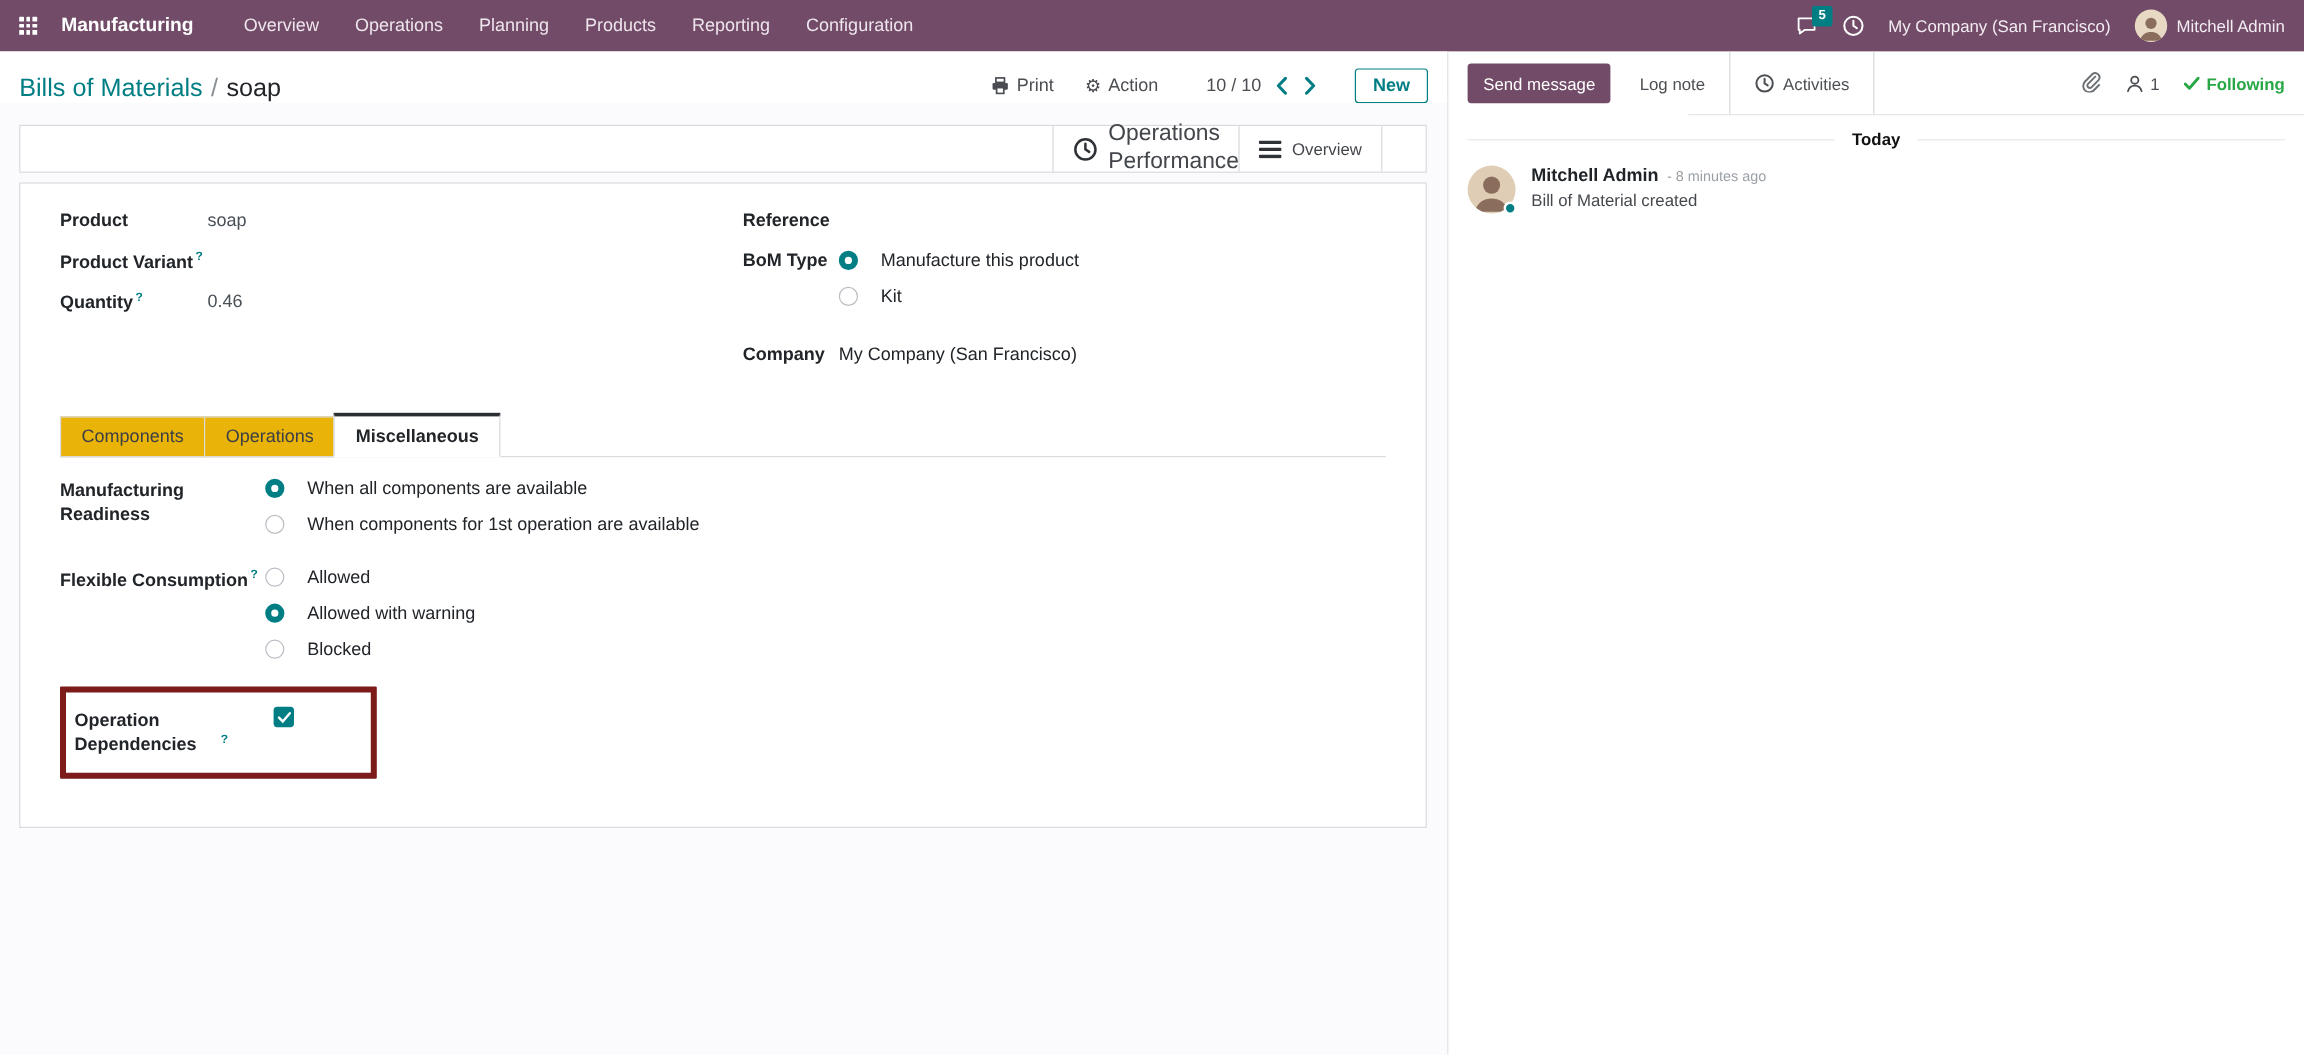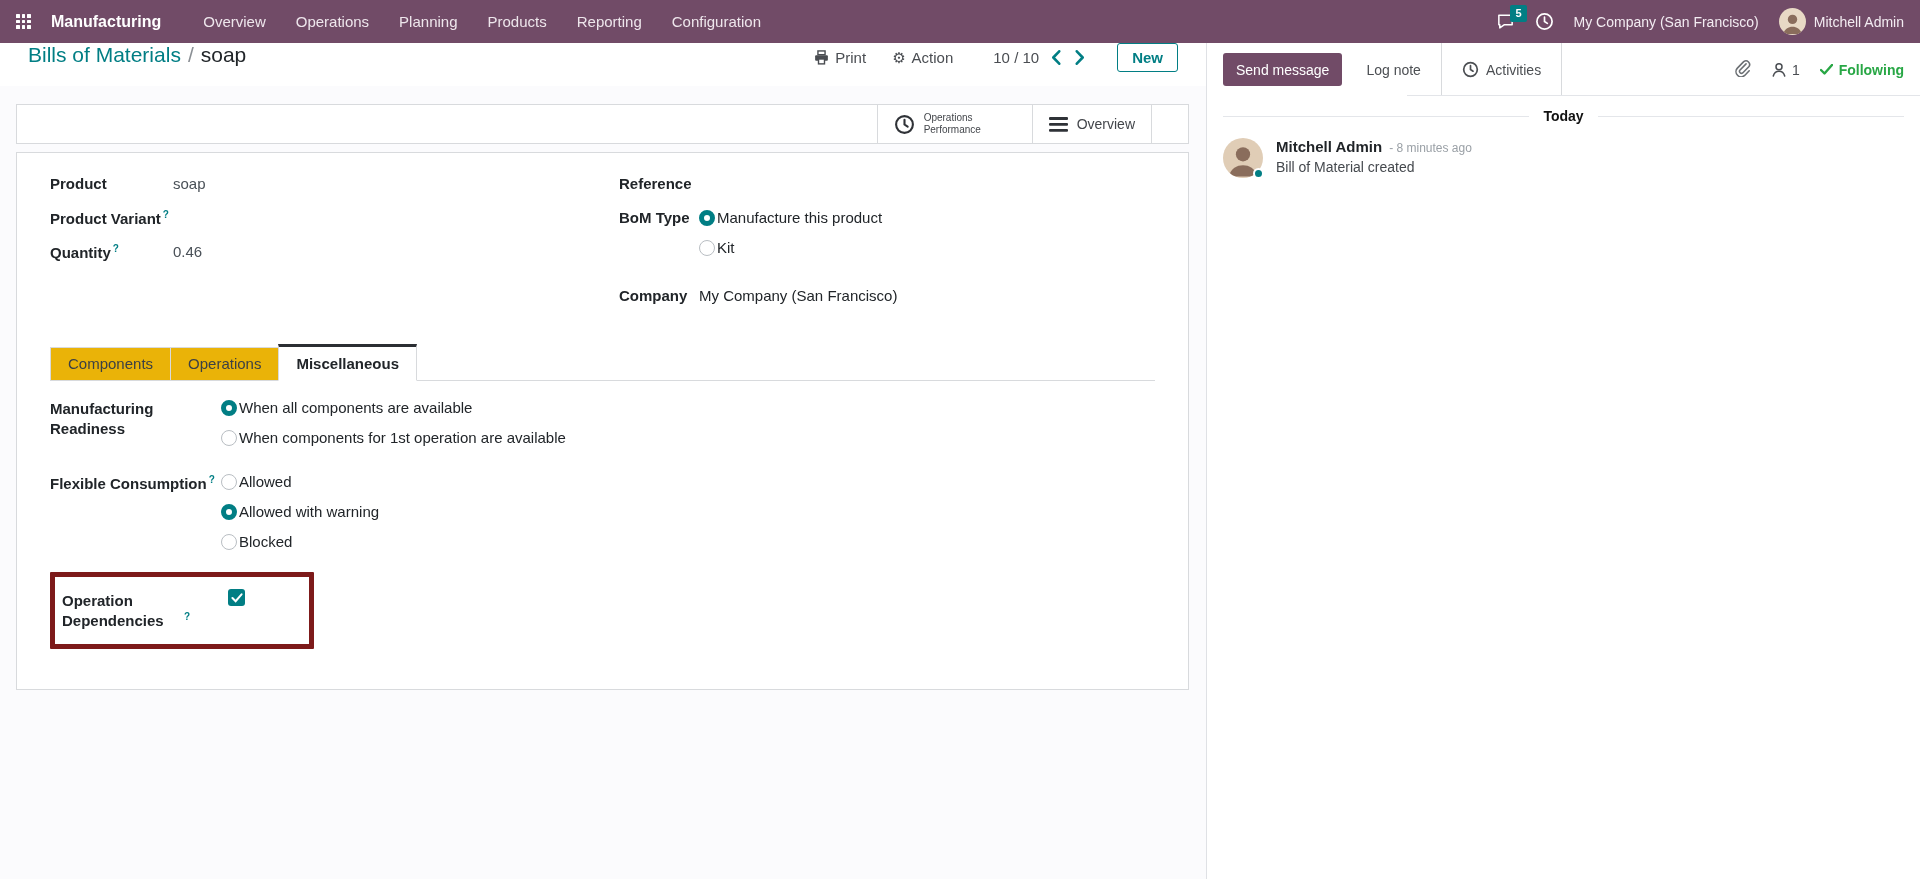--- a/index.html
+++ b/index.html
@@ -22,50 +22,50 @@
   .nav-right{margin-left:auto;display:flex;align-items:center;gap:20px;}
   .icon-btn{position:relative;display:flex;align-items:center;cursor:pointer;}
   .nav-badge{position:absolute;top:-7px;right:-12px;background:var(--accent);color:#fff;font-size:11px;line-height:1;padding:3px 5px;border-radius:2px;font-weight:700;}
   .nav-company{font-size:14px;color:#f3ecf2;}
   .nav-user{display:flex;align-items:center;gap:8px;font-size:14px;color:#f3ecf2;}
   .avatar-sm{width:27px;height:27px;border-radius:50%;background:#e8d9c5;overflow:hidden;display:flex;align-items:flex-end;justify-content:center;}
   
   .main{display:flex;height:836px;}
   .left-pane{width:1206px;display:flex;flex-direction:column;background:#fff;}
   
-  .control-row{height:43px;display:flex;align-items:flex-start;justify-content:space-between;padding:0 28px;background:#fff;}
+  .control-row{height:43px;display:flex;align-items:flex-end;justify-content:space-between;padding:0 16px;background:#fff;}
   .breadcrumb{font-size:21px;display:flex;align-items:baseline;gap:7px;}
   .bc-root{color:var(--accent);cursor:pointer;}
   .bc-sep{color:#8a8f94;}
   .bc-current{color:var(--text);}
   .cp-right{display:flex;align-items:center;}
   .cp-btn{display:flex;align-items:center;gap:6px;color:var(--muted);font-size:15px;cursor:pointer;margin-left:26px;}
   .gear{font-size:15px;color:var(--muted);}
   .pager{display:flex;align-items:center;gap:10px;margin-left:40px;}
   .pager-count{color:var(--muted);}
   .pager-arrow{cursor:pointer;display:flex;align-items:center;padding:2px;}
   .new-btn{margin-left:30px;border:1px solid var(--accent);color:var(--accent);background:#fff;font-size:15px;font-weight:700;padding:5px 14px;border-radius:3px;cursor:pointer;}
   
   .content{flex:1;padding:18px 17px 0 16px;background:#fbfbfd;overflow:hidden;}
   .button-box{background:#fff;border:1px solid var(--border);height:40px;display:flex;justify-content:flex-end;padding-right:36px;}
   .stat-btn{display:flex;align-items:center;gap:9px;padding:0 16px;border-left:1px solid var(--border);cursor:pointer;color:#43464b;}
   .stat-btn:last-child{border-right:1px solid var(--border);}
-  .stat-label{font-size:10px;line-height:1.2;max-width:92px;}
+  .stat-label{font-size:19px;line-height:1.2;max-width:92px;}
   .stat-label.single{font-size:14px;max-width:none;}
   .sheet{margin-top:8px;background:#fff;border:1px solid var(--border);padding:22px 0 40px;}
   .form-grid{display:flex;padding:0 33px;}
   .col-left{width:569px;}
   .col-right{flex:1;}
   .field-row{display:flex;align-items:flex-start;margin-bottom:15px;min-height:19px;}
   .field-label{font-weight:700;color:var(--text);width:123px;flex:none;font-size:15px;}
   .col-right .field-label{width:80px;}
   .field-value{color:var(--value);font-size:15px;}
   sup.help{color:var(--accent);font-size:10px;margin-left:2px;cursor:pointer;}
   
-  .radio-row{display:flex;align-items:center;gap:2px;margin-bottom:13px;cursor:pointer;}
+  .radio-row{display:flex;gap:19px;margin-bottom:13px;cursor:pointer;}
   .radio{width:16px;height:16px;border-radius:50%;flex:none;background:#fff;border:1px solid #b9bec3;}
   .radio.on{border:5px solid var(--accent);}
   .radio-label{color:var(--text);font-size:15px;}
   .checkbox{width:17px;height:17px;border-radius:3px;background:var(--accent);display:flex;align-items:center;justify-content:center;cursor:pointer;}
   
   .tabs{display:flex;align-items:flex-end;margin:26px 33px 0;border-bottom:1px solid var(--border);}
   .tab{padding:7px 17px 8px;border:1px solid var(--border);background:#eab308;color:#3c4045;font-size:15px;cursor:pointer;margin-right:-1px;margin-bottom:-1px;}
   .tab.active{background:#fff;border-top:3px solid #2b2e33;border-bottom:1px solid #fff;padding-top:8px;margin-top:-4px;font-weight:700;color:var(--text);}
   
   .misc{padding:16px 33px 0;}

